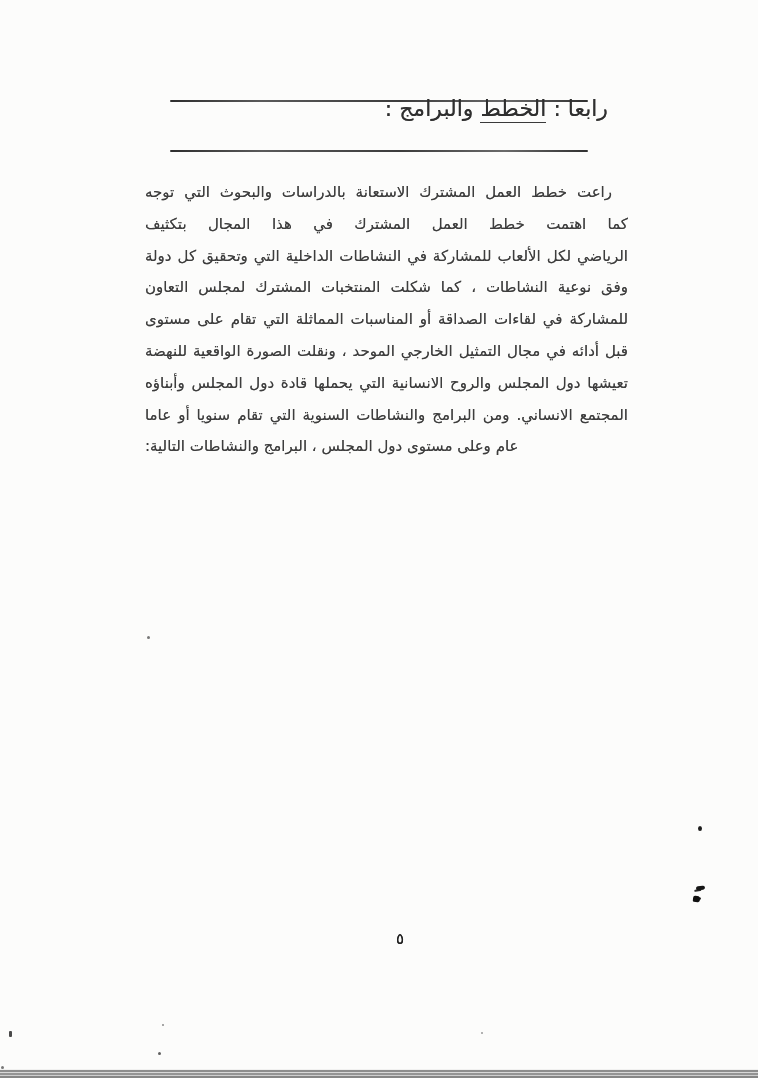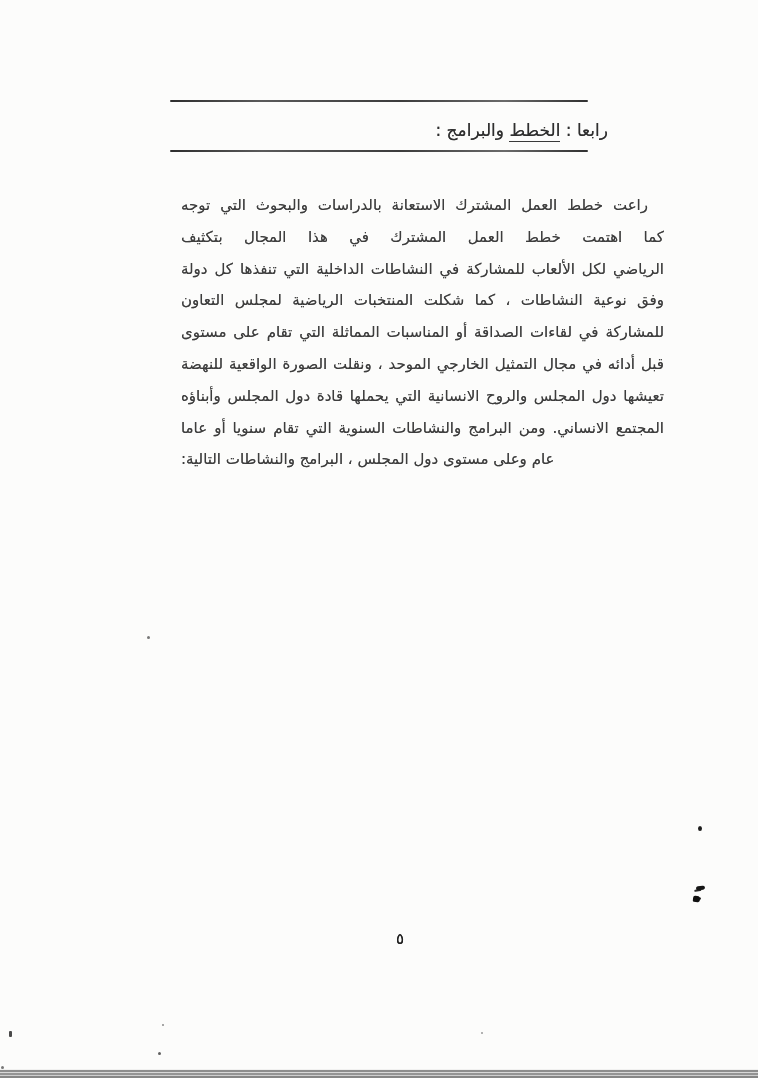--- a/index.html
+++ b/index.html
@@ -13,33 +13,32 @@
   }
   
   .rule{
     position:absolute;left:170px;width:418px;height:2px;
     background:linear-gradient(90deg,#2e2e2e,#5a5a5a 22%,#3c3c3c 55%,#6a6a6a 80%,#303030);
     border-radius:1px;
   }
   .rule-top{top:100px;}
   .rule-bottom{top:150px;}
   .heading{
-    position:absolute;top:120px;right:150px;
-    font-size:17px;color:#2f2f2f;
+    position:absolute;top:96px;right:150px;
+    font-size:22px;color:#2f2f2f;
     text-shadow:0 0 .6px rgba(60,60,60,.75);
     white-space:nowrap;direction:rtl;
   }
   .heading .u{border-bottom:1.5px solid #3a3a3a;padding-bottom:1px;}
   
   .body-par{
-    position:absolute;top:190px;left:145px;width:483px;
+    position:absolute;top:177px;left:145px;width:483px;
     direction:rtl;color:#3d3d3d;
     font-size:15px;
     text-shadow:0 0 .6px rgba(80,80,80,.75);
-    margin-left:36px;
   }
   .bline{
     height:31.8px;line-height:31.8px;
     text-align:justify;text-align-last:justify;
     overflow:hidden;white-space:normal;
   }
   .bline.first{padding-right:16px;}
   .bline.last{text-align:left;text-align-last:left;}
   
   .page-num{
@@ -88,22 +87,22 @@
 
   <div class="heading">
     <span>رابعا : </span><span class="u">الخطط</span><span> والبرامج :</span>
   </div>
 
   <div class="rule rule-bottom"></div>
 
   <div class="body-par">
     <div class="bline first">راعت خطط العمل المشترك الاستعانة بالدراسات والبحوث التي توجه</div>
     <div class="bline">كما اهتمت خطط العمل المشترك في هذا المجال بتكثيف</div>
-    <div class="bline">الرياضي لكل الألعاب للمشاركة في النشاطات الداخلية التي تنفذها كل دولة</div>
-    <div class="bline">وفق نوعية النشاطات ، كما شكلت المنتخبات الرياضية لمجلس التعاون</div>
+    <div class="bline">الرياضي لكل الألعاب للمشاركة في النشاطات الداخلية التي وتحقيق كل دولة</div>
+    <div class="bline">وفق نوعية النشاطات ، كما شكلت المنتخبات المشترك لمجلس التعاون</div>
     <div class="bline">للمشاركة في لقاءات الصداقة أو المناسبات المماثلة التي تقام على مستوى دول</div>
     <div class="bline">قبل أدائه في مجال التمثيل الخارجي الموحد ، ونقلت الصورة الواقعية للنهضة التي</div>
     <div class="bline">تعيشها دول المجلس والروح الانسانية التي يحملها قادة دول المجلس وأبناؤه تجاه</div>
     <div class="bline">المجتمع الانساني. ومن البرامج والنشاطات السنوية التي تقام سنويا أو عاما بعد</div>
     <div class="bline last">عام وعلى مستوى دول المجلس ، البرامج والنشاطات التالية:</div>
   </div>
 
   <div class="page-num">٥</div>
 
   <div class="dot dot-a"></div>

